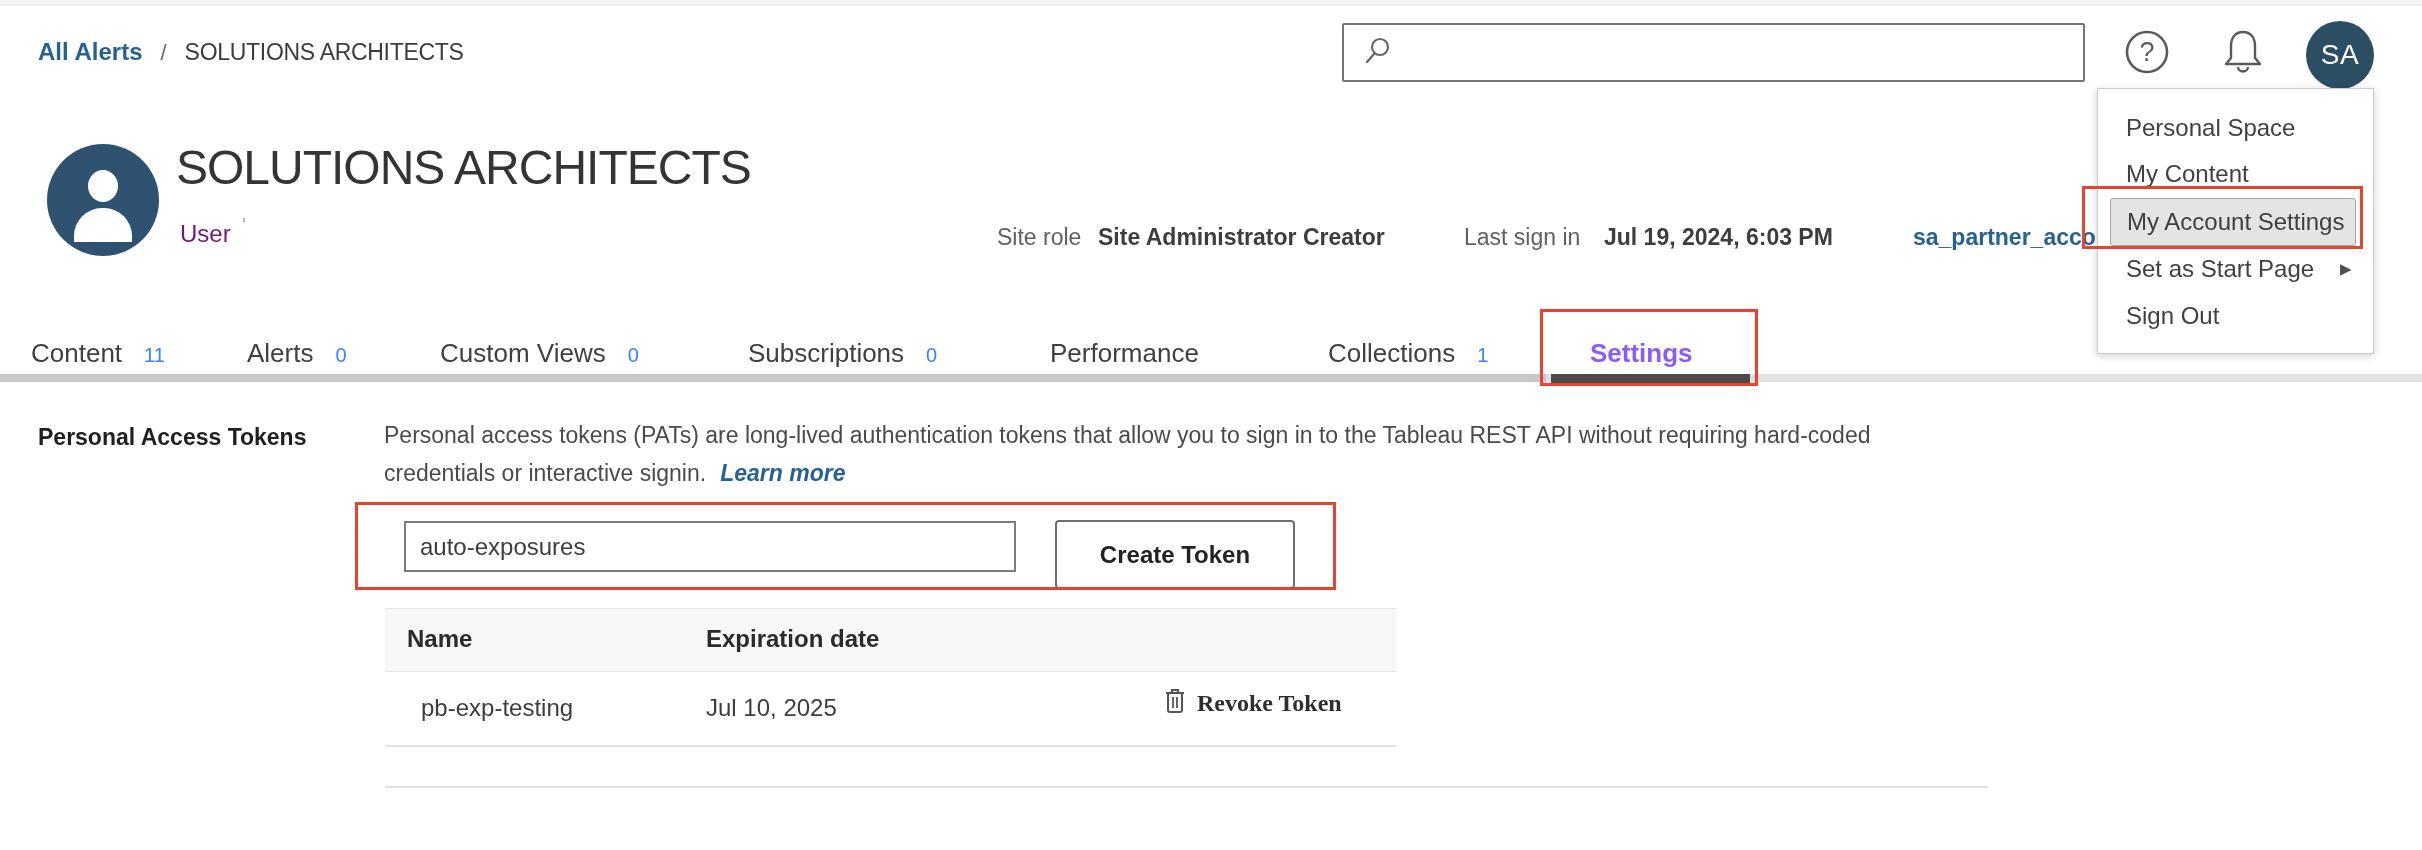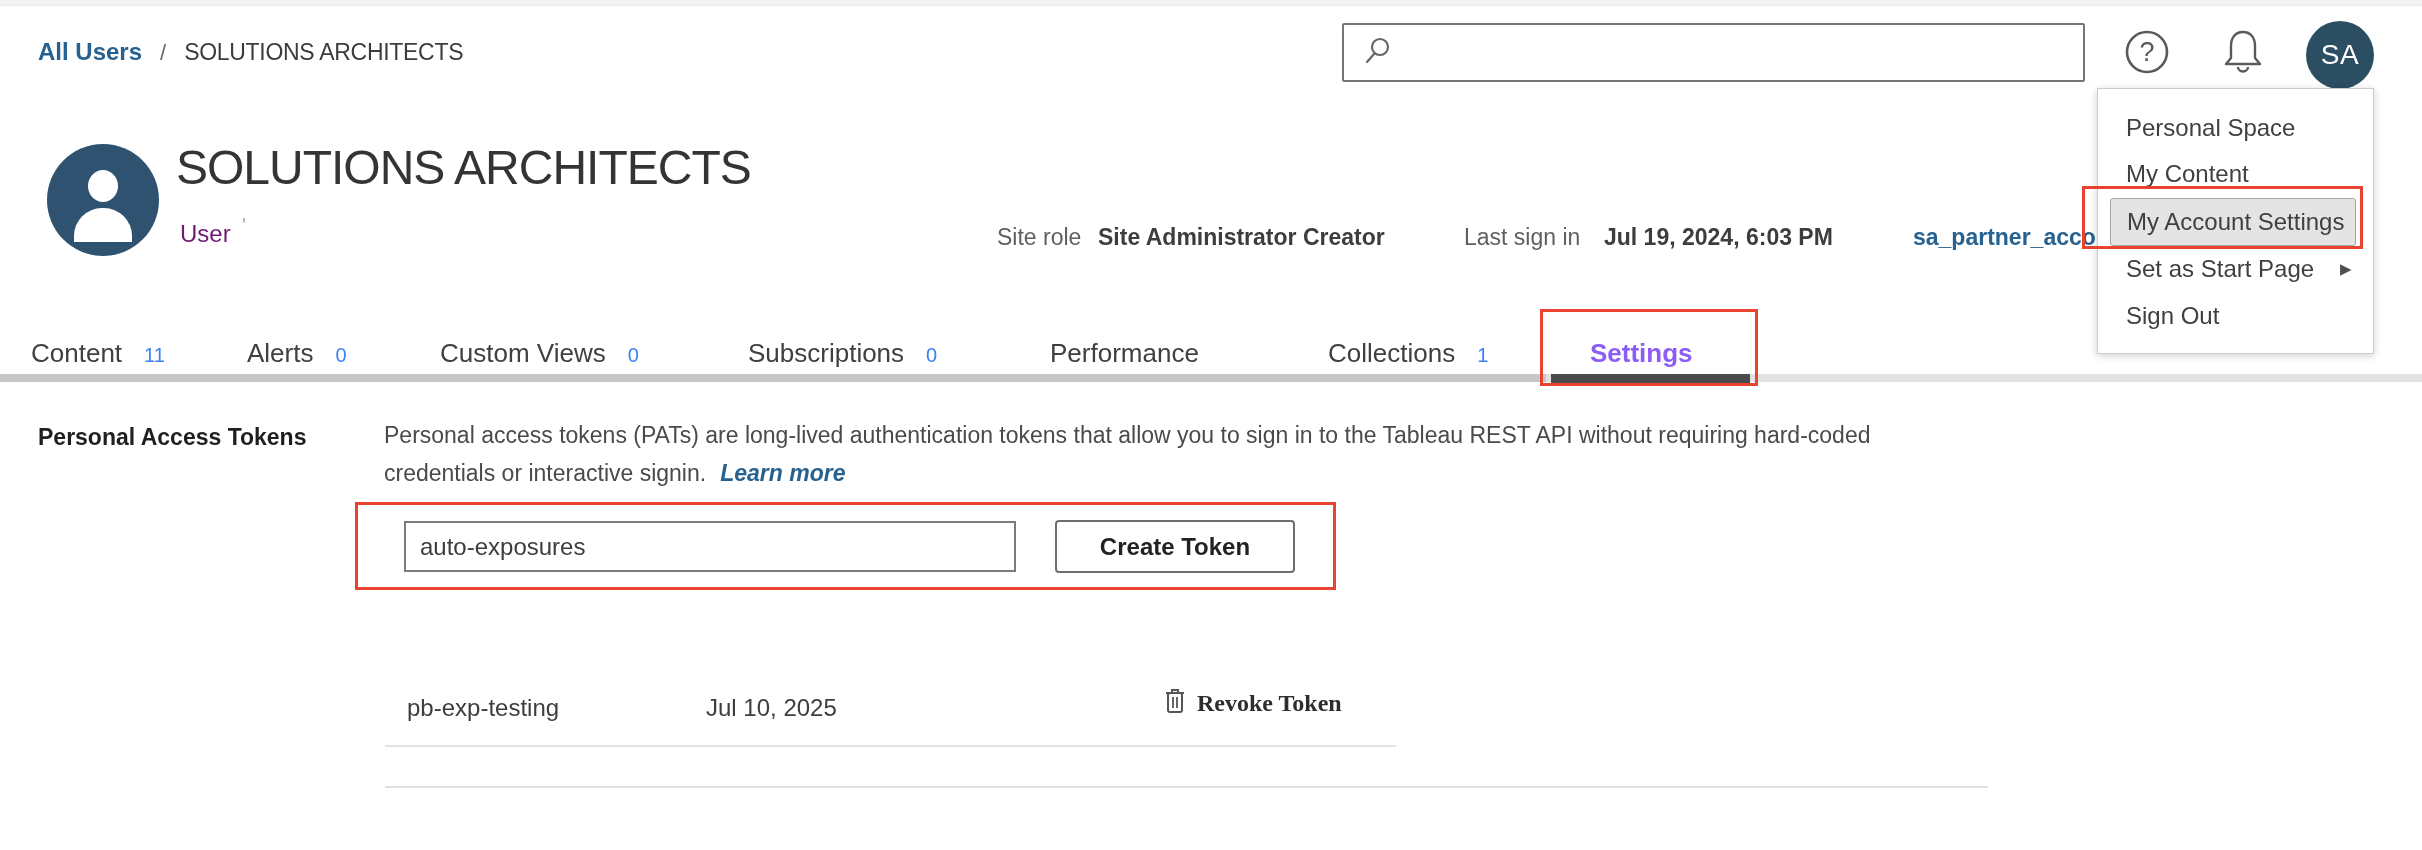--- a/index.html
+++ b/index.html
@@ -63,42 +63,42 @@
   .tabbar-line.right { left:1546px; width:876px; background:#e1e1e1; }
   .tab-underline { position:absolute; left:1551px; top:374px; width:199px; height:9px; background:#4b4b4b; z-index:2; }
 
   
   .pat-label { position:absolute; left:38px; top:424px; font-size:23px; font-weight:bold; color:#1f1f1f; }
   .desc-line { position:absolute; left:384px; font-size:23px; color:#4a4a4a; white-space:nowrap; }
   .desc-1 { top:422px; } .desc-2 { top:460px; }
   .learn-more { color:#26618f; font-weight:bold; margin-left:14px; cursor:pointer;font-style:italic; }
 
   .token-input { position:absolute; left:404px; top:521px; width:612px; height:51px; border:2px solid #7c7c7c; font-size:24px; color:#3d3d3d; padding-left:14px; font-family:"Liberation Sans",sans-serif; background:#fff; }
-  .create-btn { position:absolute; left:1055px; top:520px; width:240px; height:53px; background:#fff; border:2px solid #6e6e6e; border-radius:4px; font-size:24px; font-weight:bold; color:#222; cursor:pointer; font-family:"Liberation Sans",sans-serif; }
+  .create-btn { position:absolute; left:1055px; top:520px; width:240px; height:69px; background:#fff; border:2px solid #6e6e6e; border-radius:4px; font-size:24px; font-weight:bold; color:#222; cursor:pointer; font-family:"Liberation Sans",sans-serif; }
 
   
   .tok-header { position:absolute; left:385px; top:608px; width:1011px; height:64px; background:#f7f7f7; border-top:1px solid #e3e3e3; border-bottom:1px solid #e3e3e3; }
   .tok-header .col-name { position:absolute; left:22px; top:16px; font-size:24px; font-weight:bold; color:#2b2b2b; }
   .tok-header .col-exp  { position:absolute; left:321px; top:16px; font-size:24px; font-weight:bold; color:#2b2b2b; }
   .tok-row { position:absolute; left:385px; top:672px; width:1011px; height:75px; border-bottom:2px solid #e3e3e3; background:#fff; }
-  .tok-row .cell-name { position:absolute; left:22px; top:22px; font-size:24px; color:#3d3d3d; }
+  .tok-row .cell-name { position:absolute; left:36px; top:22px; font-size:24px; color:#3d3d3d; }
   .tok-row .cell-exp  { position:absolute; left:321px; top:22px; font-size:24px; color:#3d3d3d; }
   .revoke-btn { position:absolute; left:778px; top:15px; display:flex; align-items:center; gap:10px; background:none; border:none; cursor:pointer; font-family:Liberation Serif, serif; }
   .revoke-btn .txt { font-size:24px; font-weight:bold; color:#2e2e2e; }
   .section-divider { position:absolute; left:385px; top:786px; width:1603px; height:2px; background:#e0e0e0; }
 </style>
 </head>
 <body>
 
 <div class="stage">
 
   <div class="top-strip"></div>
 
   <div class="breadcrumb">
-    <span class="crumb-link">All Users</span>
+    <span class="crumb-link">All Alerts</span>
     <span class="crumb-sep">/</span>
     <span class="crumb-current">SOLUTIONS ARCHITECTS</span>
   </div>
 
   <div class="searchbox">
     <span>
       <svg width="32" height="32" viewBox="0 0 32 32">
           <circle cx="18" cy="12" r="8" fill="none" stroke="#666" stroke-width="2.2"></circle>
           <line x1="12.5" y1="18.5" x2="5" y2="27" stroke="#666" stroke-width="2.2" stroke-linecap="round"></line>
         </svg>
@@ -169,20 +169,24 @@
 
   <div class="pat-label">Personal Access Tokens</div>
   <div class="desc-line desc-1">Personal access tokens (PATs) are long-lived authentication tokens that allow you to sign in to the Tableau REST API without requiring hard-coded</div>
   <div class="desc-line desc-2">
     <span>credentials or interactive signin.</span><span class="learn-more">Learn more</span>
   </div>
 
   <input type="text" class="token-input" value="auto-exposures" style="">
   <button class="create-btn">Create Token</button>
 
+  <div class="tok-header">
+    <span class="col-name">Name</span>
+    <span class="col-exp">Expiration date</span>
+  </div>
   <div class="tok-row">
     <span class="cell-name">pb-exp-testing</span>
     <span class="cell-exp">Jul 10, 2025</span>
     <button class="revoke-btn">
       <span>
         <svg width="24" height="28" viewBox="0 0 24 28">
             <path d="M3 6 L21 6" stroke="#555" stroke-width="2" fill="none"></path>
             <path d="M9 6 L9 3 L15 3 L15 6" stroke="#555" stroke-width="2" fill="none"></path>
             <rect x="5" y="6" width="14" height="19" rx="2" fill="none" stroke="#555" stroke-width="2"></rect>
             <line x1="10" y1="10" x2="10" y2="21" stroke="#555" stroke-width="1.8"></line>

